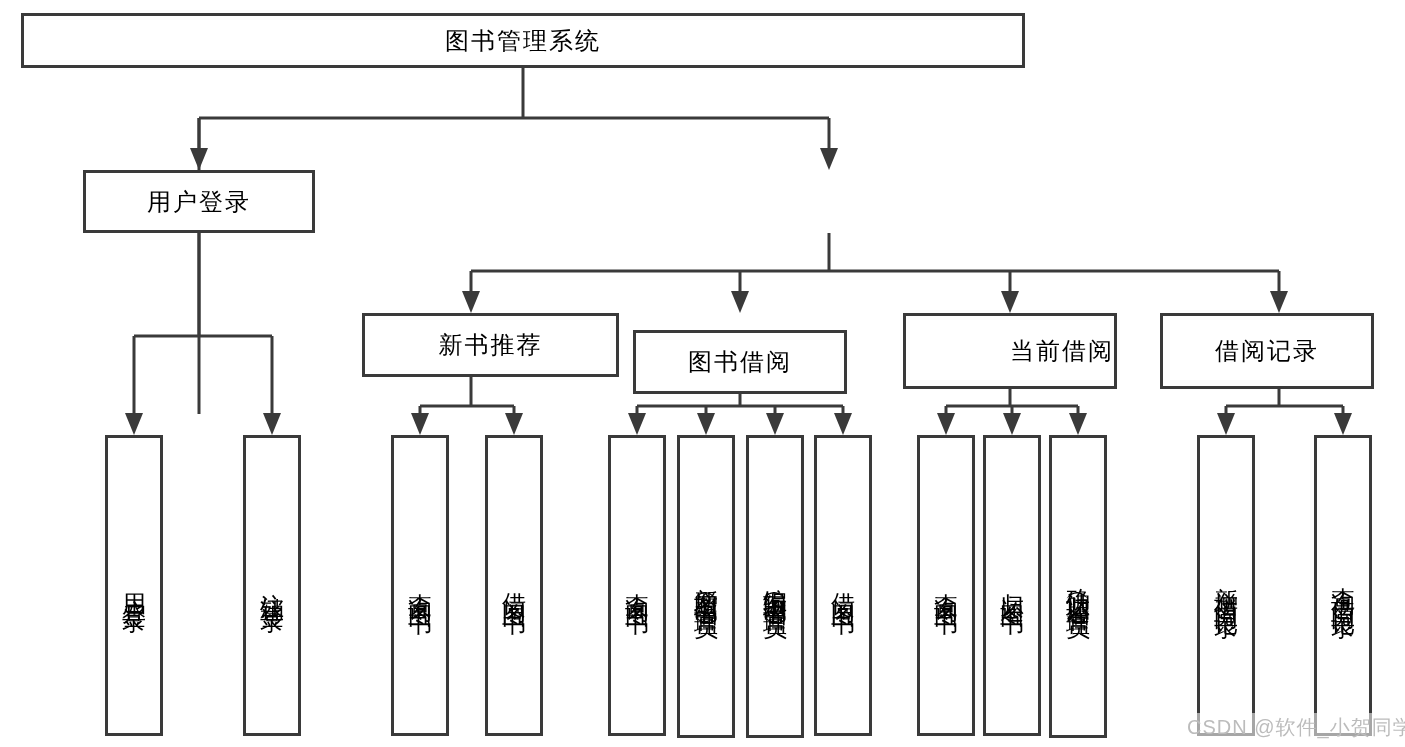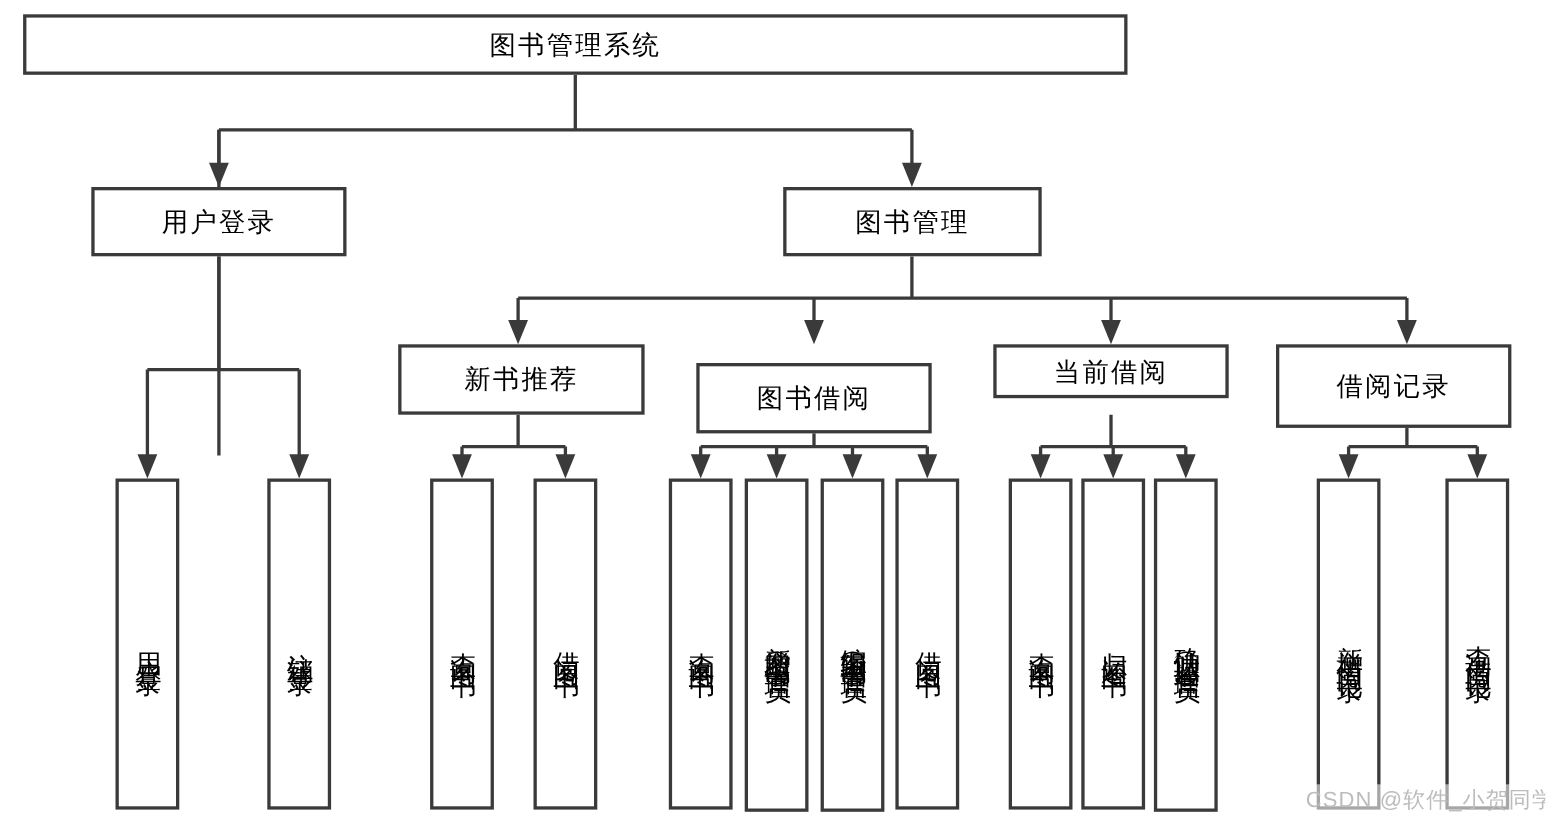--- a/index.html
+++ b/index.html
@@ -107,31 +107,28 @@
     <polygon points="1334,413 1352,413 1343,435" fill="#3a3a3a"></polygon>
   </svg>
 
   <div class="node h" style="left:21px; top:13px; width:1004px; height:55px;">
     <span>图书管理系统</span>
   </div>
 
   <div class="node h" style="left:83px; top:170px; width:232px; height:63px;">
     <span>用户登录</span>
   </div>
-  <div class="node h" style="left:712px; top:170px; width:235px; height:63px;">
-    <span>图书管理</span>
-  </div>
 
-  <div class="node h" style="left:362px; top:313px; width:224px; height:64px;">
+  <div class="node h" style="left:362px; top:313px; width:257px; height:64px;">
     <span>新书推荐</span>
   </div>
   <div class="node h" style="left:633px; top:313px; width:214px; height:64px;margin-top:17px;">
     <span>图书借阅</span>
   </div>
-  <div class="node h" style="left:903px; top:313px; width:214px; height:49px;">
+  <div class="node h" style="left:903px; top:313px; width:214px; height:76px;justify-content:flex-end;">
     <span>当前借阅</span>
   </div>
   <div class="node h" style="left:1160px; top:313px; width:214px; height:76px;justify-content:center;">
     <span>借阅记录</span>
   </div>
 
   <div class="node v" style="left:105px; top:435px; width:58px; height:301px;">
     <span>用户登录</span>
   </div>
   <div class="node v" style="left:243px; top:435px; width:58px; height:301px;">

